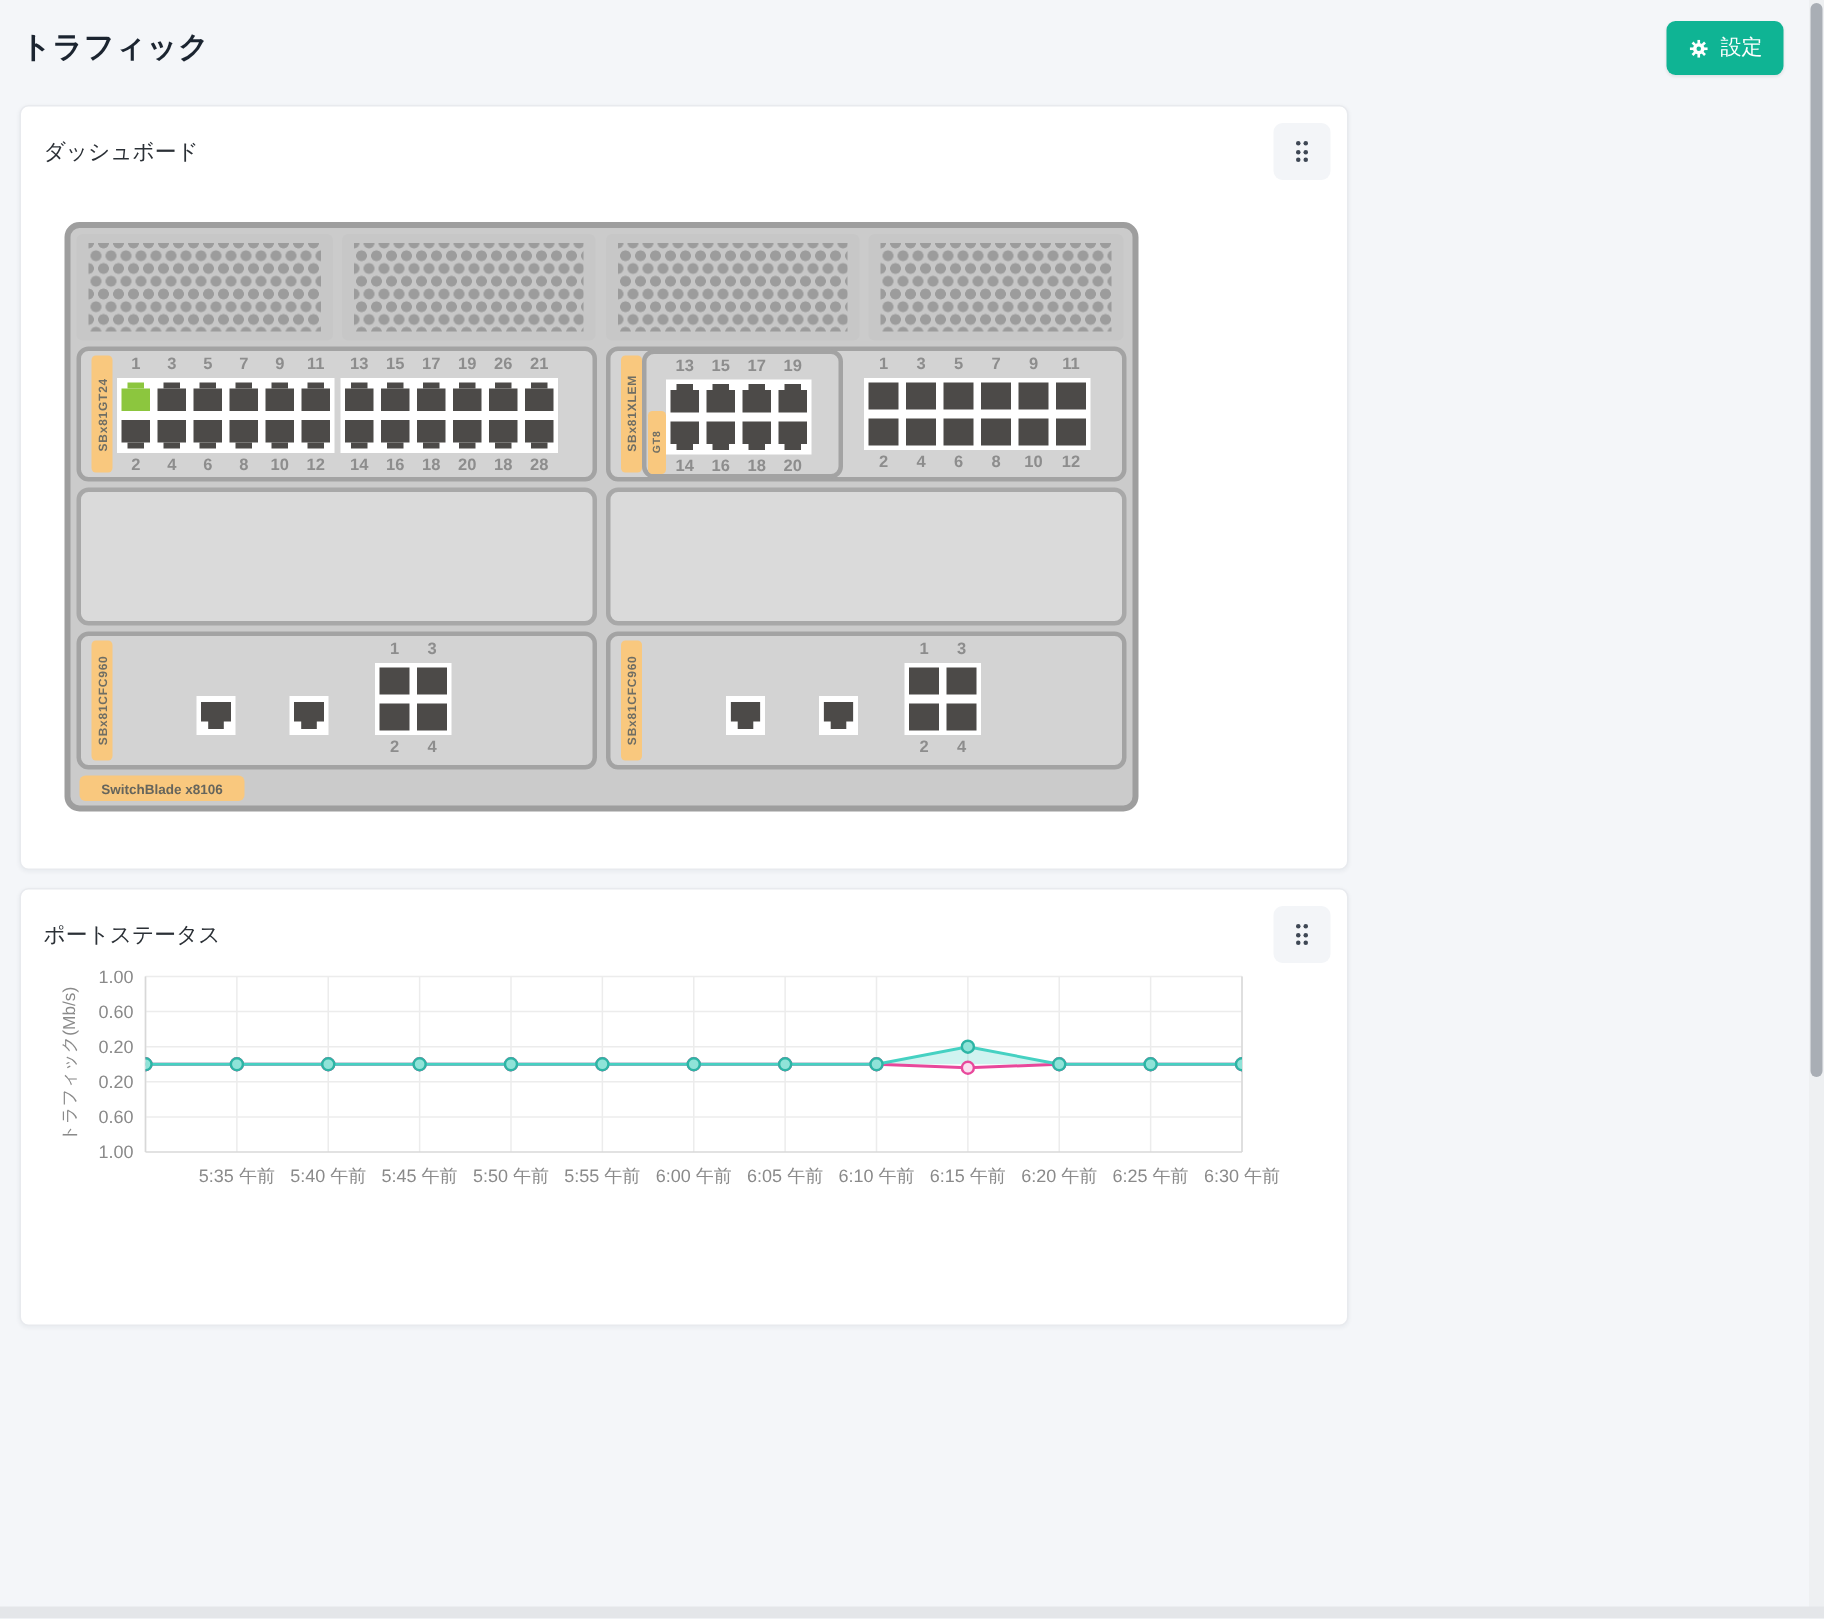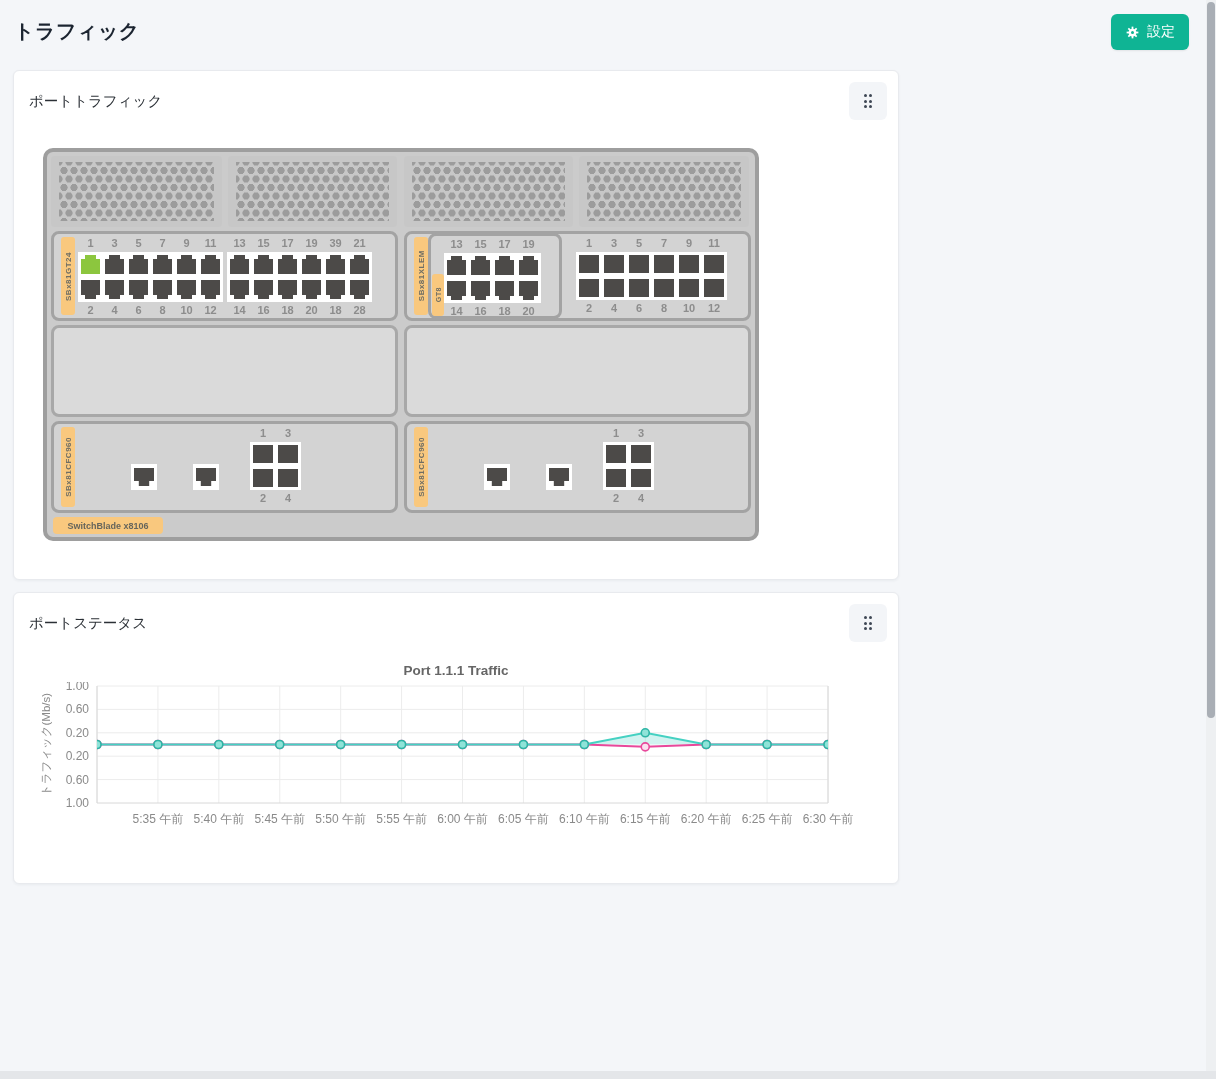--- a/index.html
+++ b/index.html
@@ -130,21 +130,21 @@
       <rect x="10.6" y="2.6" width="2.8" height="4" transform="rotate(135 12 12)"></rect>
       <rect x="10.6" y="17.4" width="2.8" height="4" transform="rotate(135 12 12)"></rect>
       <circle cx="12" cy="12" r="6.2"></circle>
     </g>
     <circle cx="12" cy="12" r="2.4" fill="#0fb494"></circle>
   </svg>
   <span>設定</span>
 </button>
 
 <div class="card" id="card-status">
-  <div class="card-title">ポートトラフィック</div>
+  <div class="card-title">ダッシュボード</div>
   <button class="drag-btn">
     <span class="drag-icon">
         <i></i>
         <i></i>
         <i></i>
         <i></i>
         <i></i>
         <i></i>
       </span>
   </button>
@@ -200,21 +200,21 @@
               <span>10</span>
               <span>12</span>
             </div>
           </div>
           <div style="--n: 6; --pw: 19px;">
             <div class="bank-nums">
               <span>13</span>
               <span>15</span>
               <span>17</span>
               <span>19</span>
-              <span>39</span>
+              <span>26</span>
               <span>21</span>
             </div>
             <div class="bank-ports">
               <div class="port rj45 up"></div>
               <div class="port rj45 up"></div>
               <div class="port rj45 up"></div>
               <div class="port rj45 up"></div>
               <div class="port rj45 up"></div>
               <div class="port rj45 up"></div>
               <div class="port rj45 down"></div>
@@ -381,21 +381,20 @@
         <i></i>
         <i></i>
         <i></i>
         <i></i>
         <i></i>
         <i></i>
       </span>
   </button>
 
   <div class="chart-wrap">
-    <div class="chart-title">Port 1.1.1 Traffic</div>
     <svg id="traffic-plot" width="884" height="158">
         <defs>
           <clipPath id="plotclip">
             <rect x="83" y="0" width="731" height="129"></rect>
           </clipPath>
         </defs>
         <line x1="83" y1="4" x2="83" y2="121" stroke="#ececec" stroke-width="1"></line>
         <line x1="143.91666666666666" y1="4" x2="143.91666666666666" y2="121" stroke="#ececec" stroke-width="1"></line>
         <line x1="204.83333333333331" y1="4" x2="204.83333333333331" y2="121" stroke="#ececec" stroke-width="1"></line>
         <line x1="265.75" y1="4" x2="265.75" y2="121" stroke="#ececec" stroke-width="1"></line>

